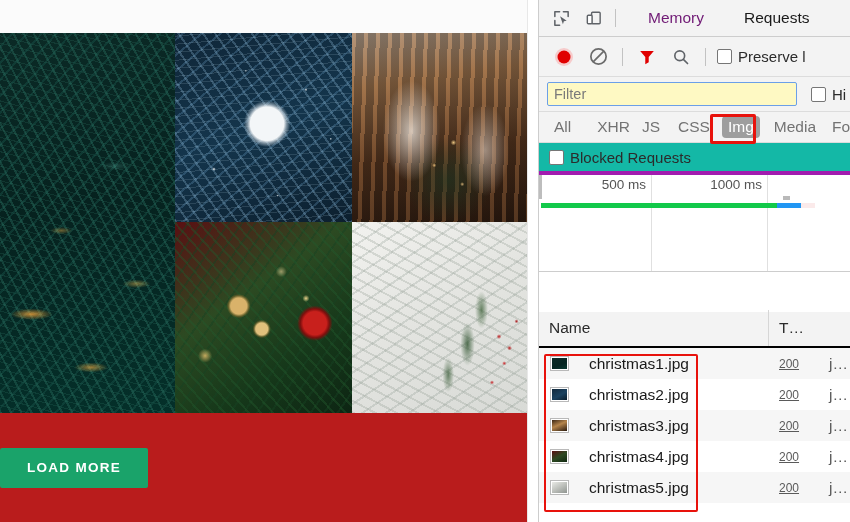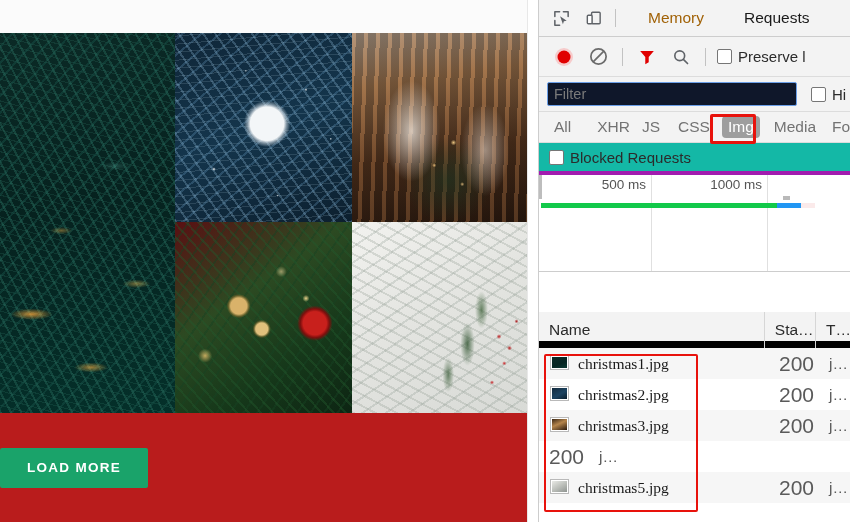--- a/index.html
+++ b/index.html
@@ -122,21 +122,21 @@
   #tabstrip {
     position: relative; height: 37px; background: #f3f3f3;
     border-bottom: 1px solid #cdcdcd; display: flex; align-items: center;
   }
   .tool-icon {
     width: 28px; height: 26px; display: flex; align-items: center; justify-content: center;
     cursor: pointer;
   }
   #tabstrip .sep { width: 1px; height: 18px; background: #c2c2c2; margin: 0 8px; }
   .maintab {
-    font-size: 15.5px; color: #a16207; padding: 9px 10px; height: 36px;
+    font-size: 15.5px; color: #701a75; padding: 9px 10px; height: 36px;
     display: flex; align-items: center; cursor: pointer; white-space: nowrap;
   }
   .maintab.active { color: #1a1a1a; }
   .annot-box {
     position: absolute; border: 3px solid #e8120c; border-radius: 2px;
     pointer-events: none; box-sizing: border-box;
   }
 
   
   #actionbar {
@@ -152,21 +152,21 @@
   }
   .cblabel { font-size: 15px; color: #2b2b2b; white-space: nowrap; }
 
   
   #filterbar {
     height: 35px; background: #f3f3f3; border-bottom: 1px solid #dcdcdc;
     display: flex; align-items: center; padding-left: 8px; gap: 14px;
   }
   #filter-input {
     width: 250px; height: 24px; border: 1.5px solid #6b9fe8; border-radius: 2px;
-    background: #0f172a; padding: 0 6px; font-size: 14.5px; color: #777;
+    background: #fef9c3; padding: 0 6px; font-size: 14.5px; color: #777;
     font-family: "Liberation Sans", sans-serif; outline: none;
   }
   #filter-input::placeholder { color: #7a7a7a; }
 
   
   #typerow {
     position: relative; height: 31px; background: #f3f3f3;
     border-bottom: 1px solid #dcdcdc; display: flex; align-items: center;
     padding-left: 9px; gap: 0;
   }
@@ -211,37 +211,37 @@
     position: absolute; left: 262px; top: 28px; height: 5px; width: 14px;
     background: #fbeaea;
   }
   #bluedot {
     position: absolute; left: 244px; top: 21px; width: 7px; height: 4px;
     background: #b9b9b9;
   }
   #tablewrap { position: absolute; top: 312px; left: 0; width: 312px; bottom: 0; }
   #thead {
     display: flex; height: 36px; background: #f3f3f3;
-    border-bottom: 7px solid #000000; align-items: flex-start;
+    border-bottom: 2px solid #000000; align-items: flex-end;
   }
   .th {
     font-size: 15.5px; color: #2b2b2b; padding-left: 10px; height: 36px;
     display: flex; align-items: center; cursor: pointer;
   }
   .th.c-name { width: 230px; border-right: 1px solid #d6d6d6; }
   .th.c-status { width: 52px; border-right: 1px solid #d6d6d6; }
   .th.c-type { flex: 1; }
   .trow { display: flex; height: 31px; align-items: center; }
   .trow:nth-child(odd) { background: #ffffff; }
   .trow:nth-child(even) { background: #f6f6f6; }
   .td-name {
-    width: 230px; display: flex; gap: 9px; padding-left: 11px;
-    font-size: 15.5px; color: #1a1a1a; white-space: nowrap; font-family: Liberation Serif, serif;
-  }
-  .td-status { width: 52px; padding-left: 10px; font-size: 21px; color: #5a5a5a; }
+    width: 230px; display: flex; align-items: center; gap: 20px; padding-left: 11px;
+    font-size: 15.5px; color: #1a1a1a; white-space: nowrap;
+  }
+  .td-status { width: 52px; padding-left: 10px; font-size: 12px; color: #5a5a5a; text-decoration: underline; }
   .td-type { flex: 1; padding-left: 8px; font-size: 15.5px; color: #5a5a5a; }
   .thumb {
     width: 19px; height: 15px; flex: none; border: 1px solid #b9b9b9; background: #fff;
     position: relative; overflow: hidden;
   }
   .thumb i { position: absolute; inset: 1px; display: block; }
   .t1 i { background: linear-gradient(160deg,#0b2a26,#052522 60%,#0a3a32); }
   .t2 i { background: linear-gradient(150deg,#12293c,#1b4260 55%,#0b1d2b); }
   .t3 i { background: linear-gradient(155deg,#3a2614,#b5854c 45%,#2a1a0e); }
   .t4 i { background: linear-gradient(150deg,#5a1012,#2d4a22 50%,#10270f); }
@@ -374,21 +374,20 @@
       </div>
       <span id="bluedot"></span>
       <span id="greenbar"></span>
       <span id="bluebar"></span>
       <span id="pinkbar"></span>
     </div>
 
     <div id="tablewrap">
       <div id="thead">
         <div class="th c-name">Name</div>
-        <div class="th c-status">Sta…</div>
         <div class="th c-type">T…</div>
       </div>
 
       <div class="trow">
         <div class="td-name">
           <span class="thumb t1">
               <i></i>
             </span>
           <span>christmas1.jpg</span>
         </div>
@@ -412,20 +411,26 @@
           <span class="thumb t3">
               <i></i>
             </span>
           <span>christmas3.jpg</span>
         </div>
         <div class="td-status">200</div>
         <div class="td-type">j…</div>
       </div>
 
       <div class="trow">
+        <div class="td-name">
+          <span class="thumb t4">
+              <i></i>
+            </span>
+          <span>christmas4.jpg</span>
+        </div>
         <div class="td-status">200</div>
         <div class="td-type">j…</div>
       </div>
 
       <div class="trow">
         <div class="td-name">
           <span class="thumb t5">
               <i></i>
             </span>
           <span>christmas5.jpg</span>

